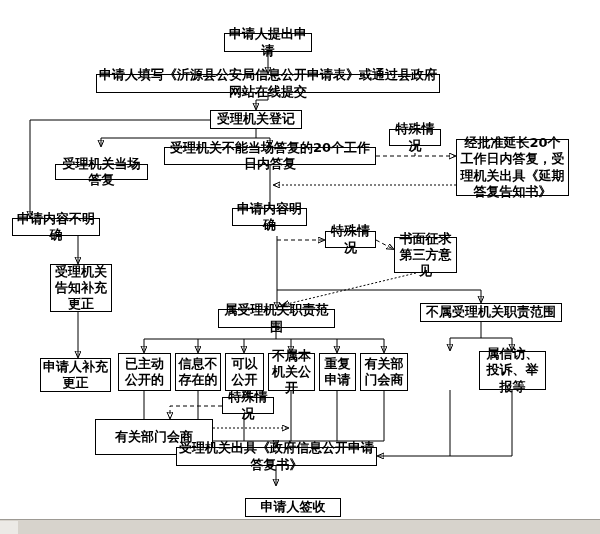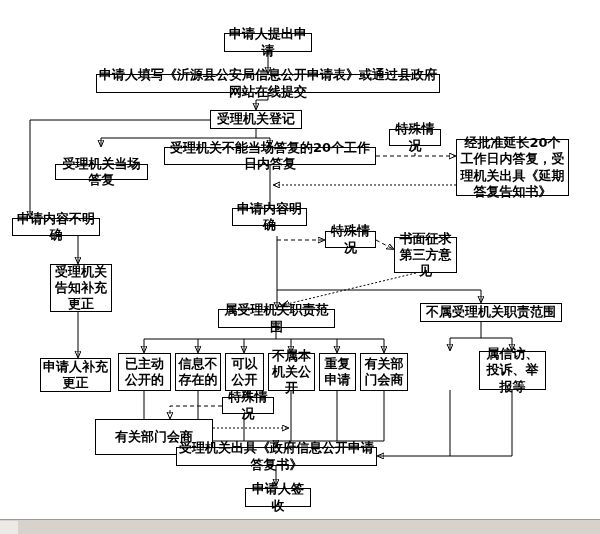--- a/index.html
+++ b/index.html
@@ -167,19 +167,19 @@
 
 
   <div class="node" style="left:479px;top:351px;width:67px;height:39px">属信访、投诉、举报等</div>
 
   <div class="node" style="left:222px;top:397px;width:52px;height:17px">特殊情况</div>
 
   <div class="node" style="left:95px;top:419px;width:118px;height:36px">有关部门会商</div>
 
   <div class="node" style="left:176px;top:447px;width:201px;height:19px">受理机关出具《政府信息公开申请答复书》</div>
 
-  <div class="node" style="left:245px;top:488px;width:66px;height:19px">申请人签收</div>
+  <div class="node" style="left:245px;top:498px;width:96px;height:19px">申请人签收</div>
 
   <div id="bottom-chrome">
     <div class="corner"></div>
   </div>
 
 </div>
 
 </body></html>

